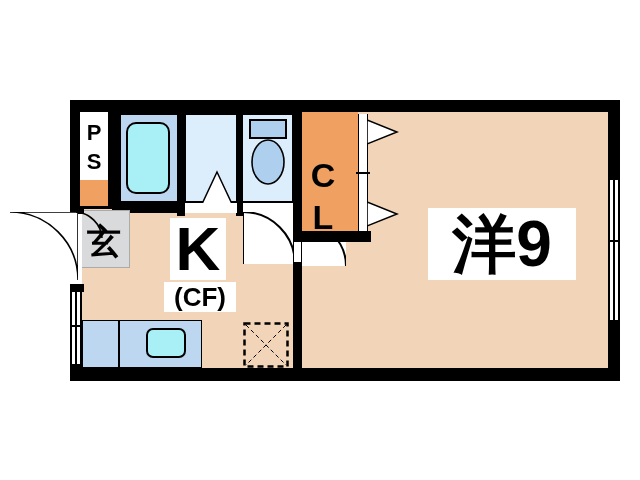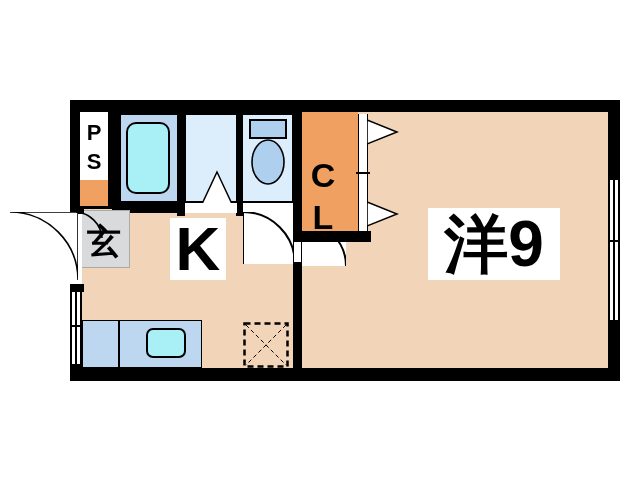--- a/index.html
+++ b/index.html
@@ -90,20 +90,21 @@
   <svg class="abs" style="left:8px;top:212px;" width="70" height="72" viewBox="0 0 70 72">
     <path d="M70,0 L2,0 A68,68 0 0,1 70,68 Z" fill="#ffffff" stroke="#000" stroke-width="1.6"></path>
   </svg>
 
   <svg class="abs" style="left:76px;top:212px;" width="28" height="28" viewBox="0 0 28 28">
     <path d="M0,0 A28,28 0 0,1 26,26" fill="none" stroke="#000" stroke-width="1.6"></path>
   </svg>
 
   <div class="label" style="left:170px;top:218px;width:56px;height:62px;font-size:62px;">K</div>
 
+  <div class="label" style="left:164px;top:282px;width:72px;height:30px;font-size:26px;">(CF)</div>
 
   <div class="abs" style="left:82px;top:320px;width:120px;height:48px;background:#BDD7F0;
               border:1.5px solid #000;"></div>
   <div class="abs thinline" style="left:118px;top:320px;width:2px;height:48px;"></div>
   <div class="abs" style="left:146px;top:328px;width:40px;height:30px;background:#A8F0F5;
               border:2px solid #000;border-radius:7px;"></div>
 
   <svg class="abs" style="left:243px;top:322px;" width="46" height="46" viewBox="0 0 46 46">
     <rect x="1.5" y="1.5" width="43" height="43" fill="none" stroke="#000" stroke-width="2.5" stroke-dasharray="6 4"></rect>
     <line x1="3" y1="3" x2="43" y2="43" stroke="#000" stroke-width="1" stroke-dasharray="4 3"></line>
@@ -137,20 +138,20 @@
   <svg class="abs" style="left:367px;top:118px;" width="32" height="28" viewBox="0 0 32 28">
     <polygon points="0,2 30,14 0,26" fill="#ffffff" stroke="#000" stroke-width="1.6"></polygon>
   </svg>
   <svg class="abs" style="left:367px;top:200px;" width="32" height="28" viewBox="0 0 32 28">
     <polygon points="0,2 30,14 0,26" fill="#ffffff" stroke="#000" stroke-width="1.6"></polygon>
   </svg>
 
   <div class="noboxlabel" style="left:306px;top:158px;width:34px;height:34px;font-size:34px;">C</div>
   <div class="noboxlabel" style="left:306px;top:200px;width:34px;height:34px;font-size:34px;">L</div>
 
-  <div class="label" style="left:428px;top:208px;width:132px;height:72px;font-size:64px;">洋9</div>
+  <div class="label" style="left:428px;top:208px;width:148px;height:72px;font-size:64px;">洋9</div>
 
   <div class="abs" style="left:608px;top:180px;width:12px;height:140px;background:#FFFFFF;
               border-left:2px solid #000;border-right:2px solid #000;"></div>
   <div class="abs thinline" style="left:613px;top:180px;width:2px;height:140px;"></div>
   <div class="abs thinline" style="left:608px;top:240px;width:12px;height:2px;"></div>
 
 </div>
 
 </body></html>

